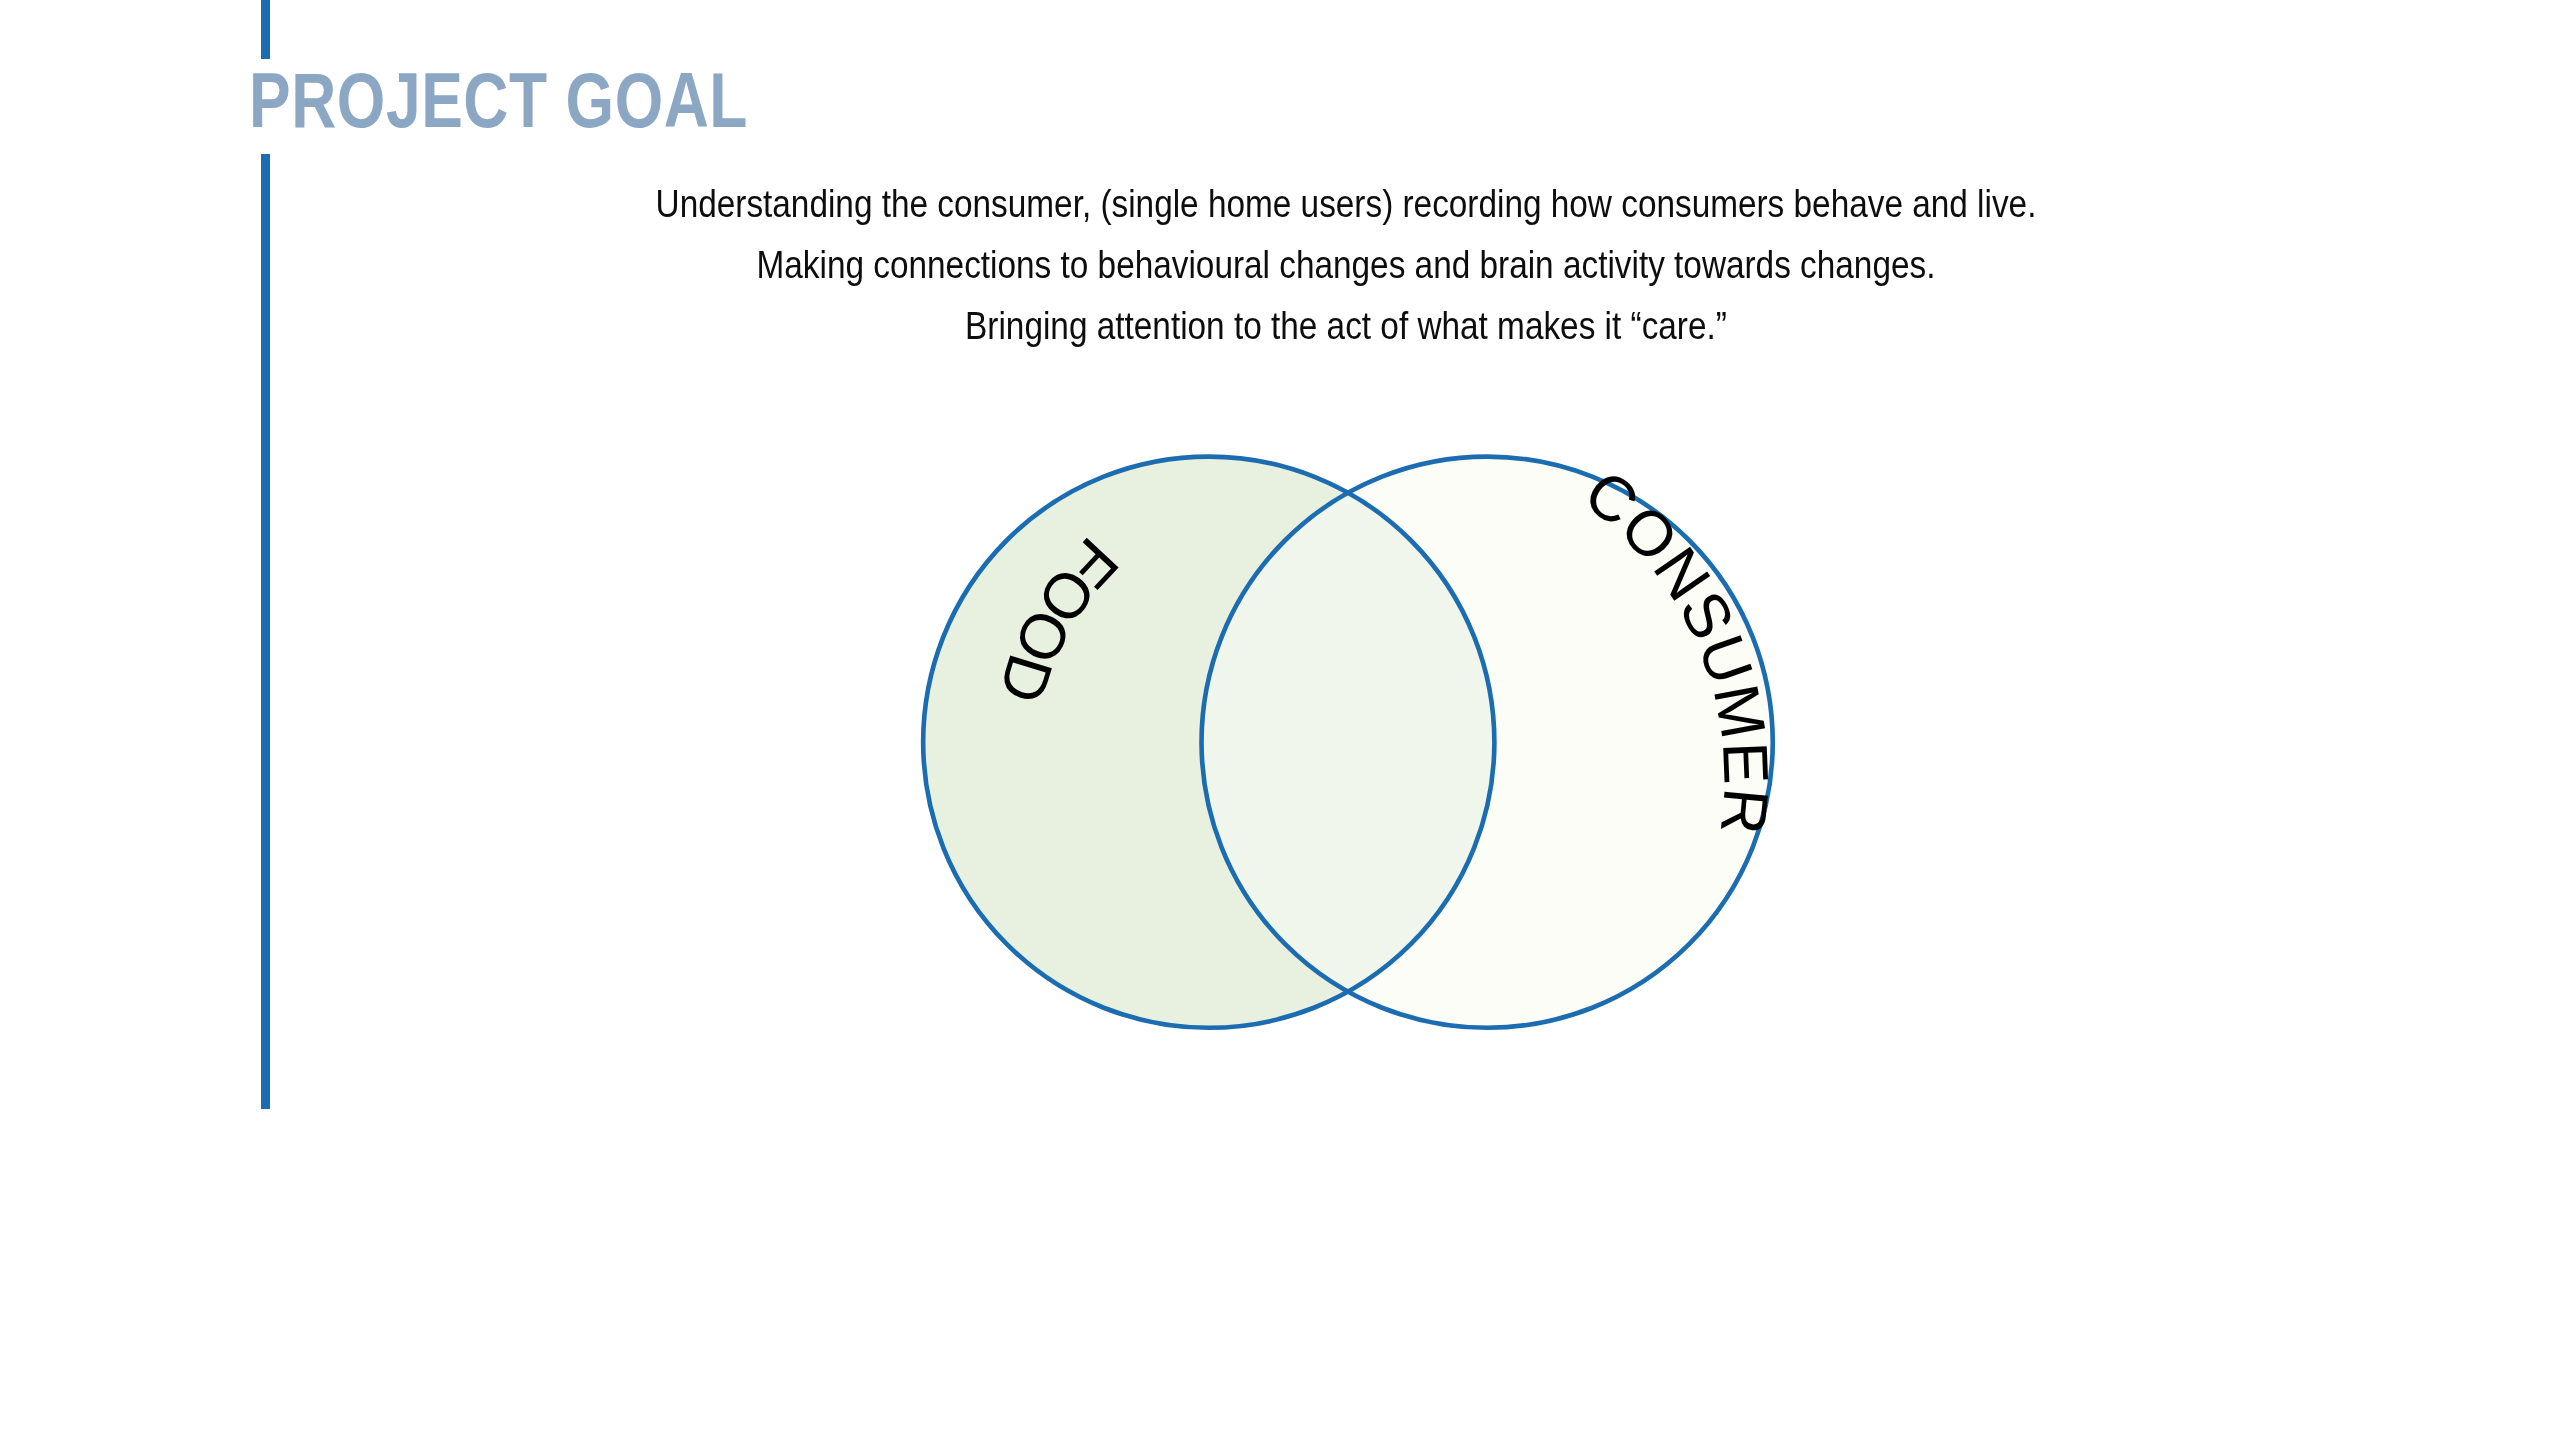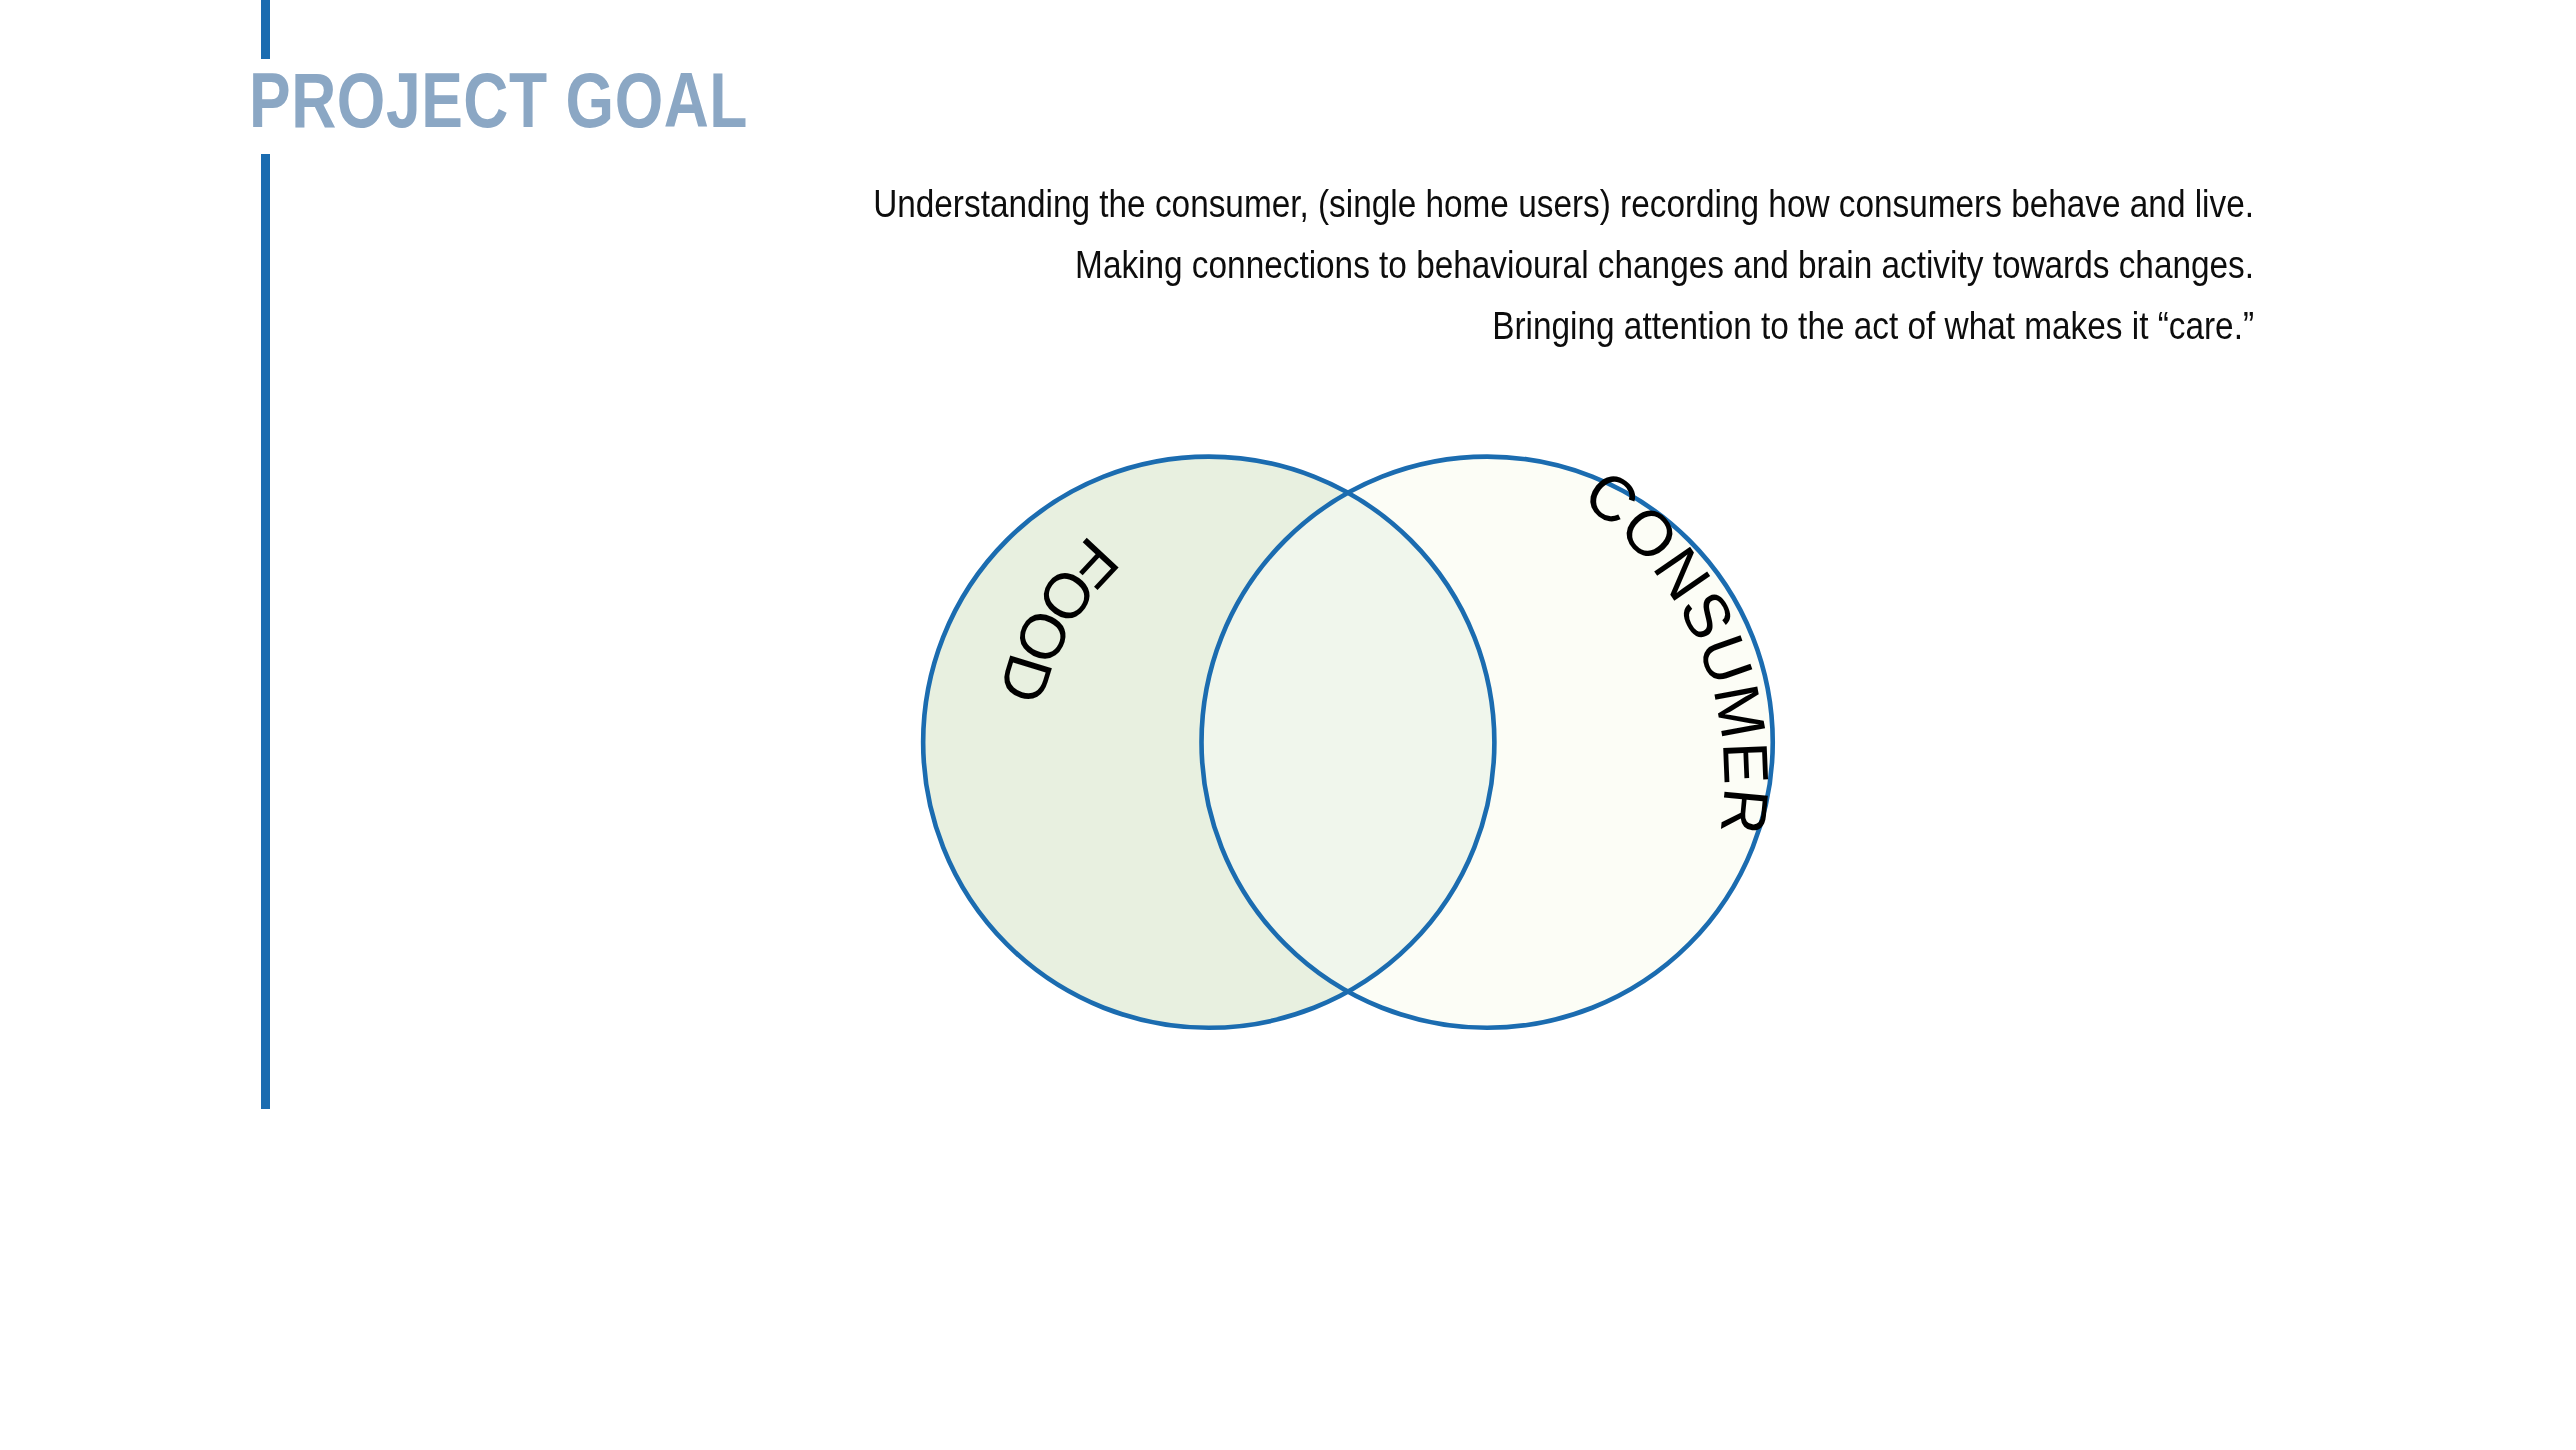--- a/index.html
+++ b/index.html
@@ -43,21 +43,21 @@
     transform-origin: left top;
     white-space: nowrap;
   }
 
   
   #goal-paragraph {
     position: absolute;
     left: 284px;
     top: 173px;
     width: 2124px;
-    text-align: right;
+    text-align: center;
     color: #0d0d0d;
     font-family: "Liberation Sans Narrow", "Liberation Sans", sans-serif;
     font-size: 39px;
     line-height: 61px;
     white-space: nowrap;
   }
   #goal-paragraph .gline {
     display: block;
     transform: scaleX(0.855);
   }

